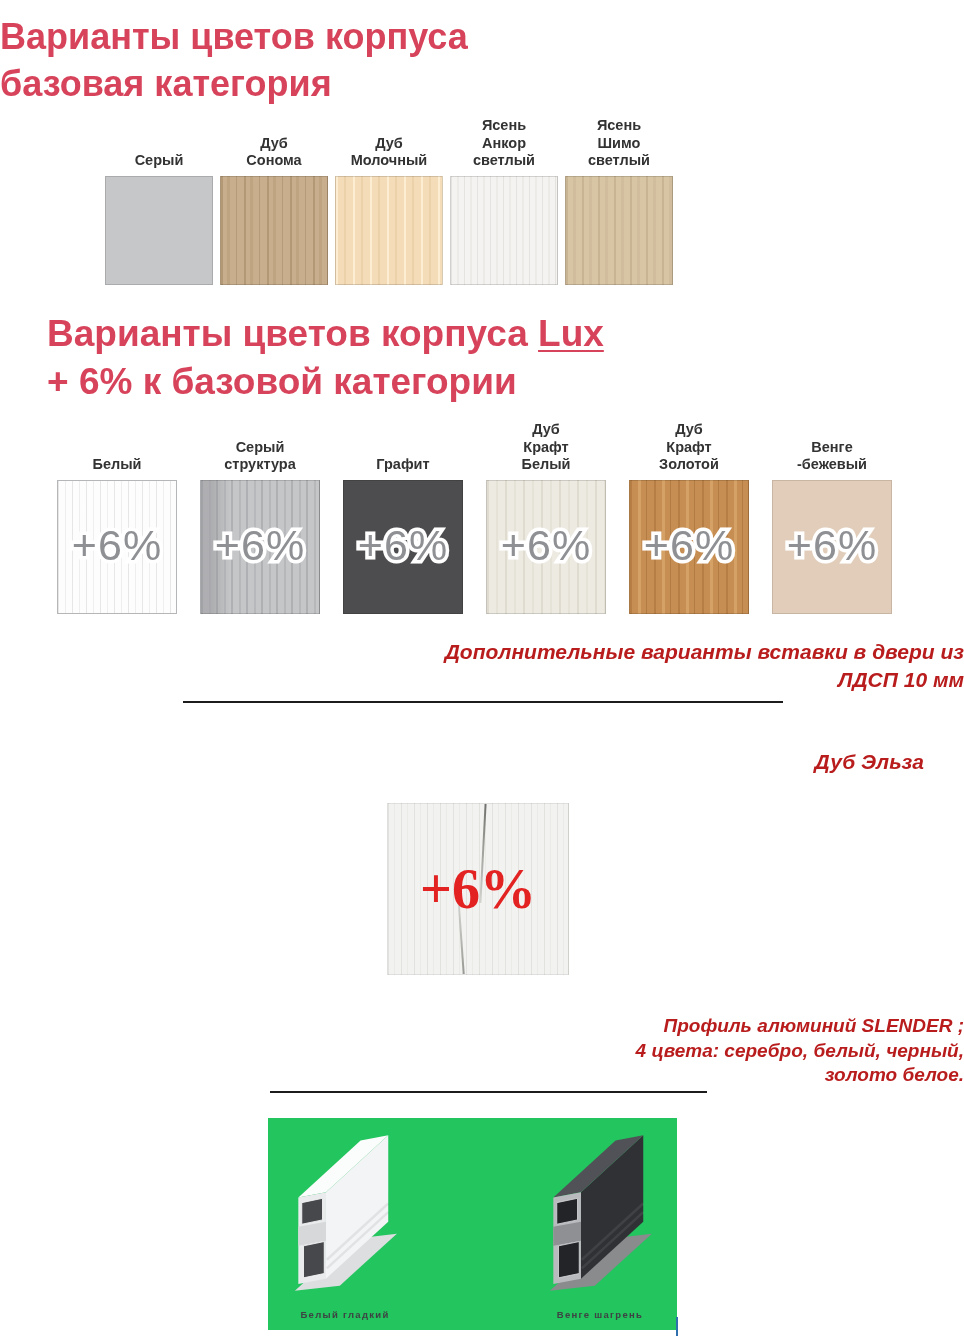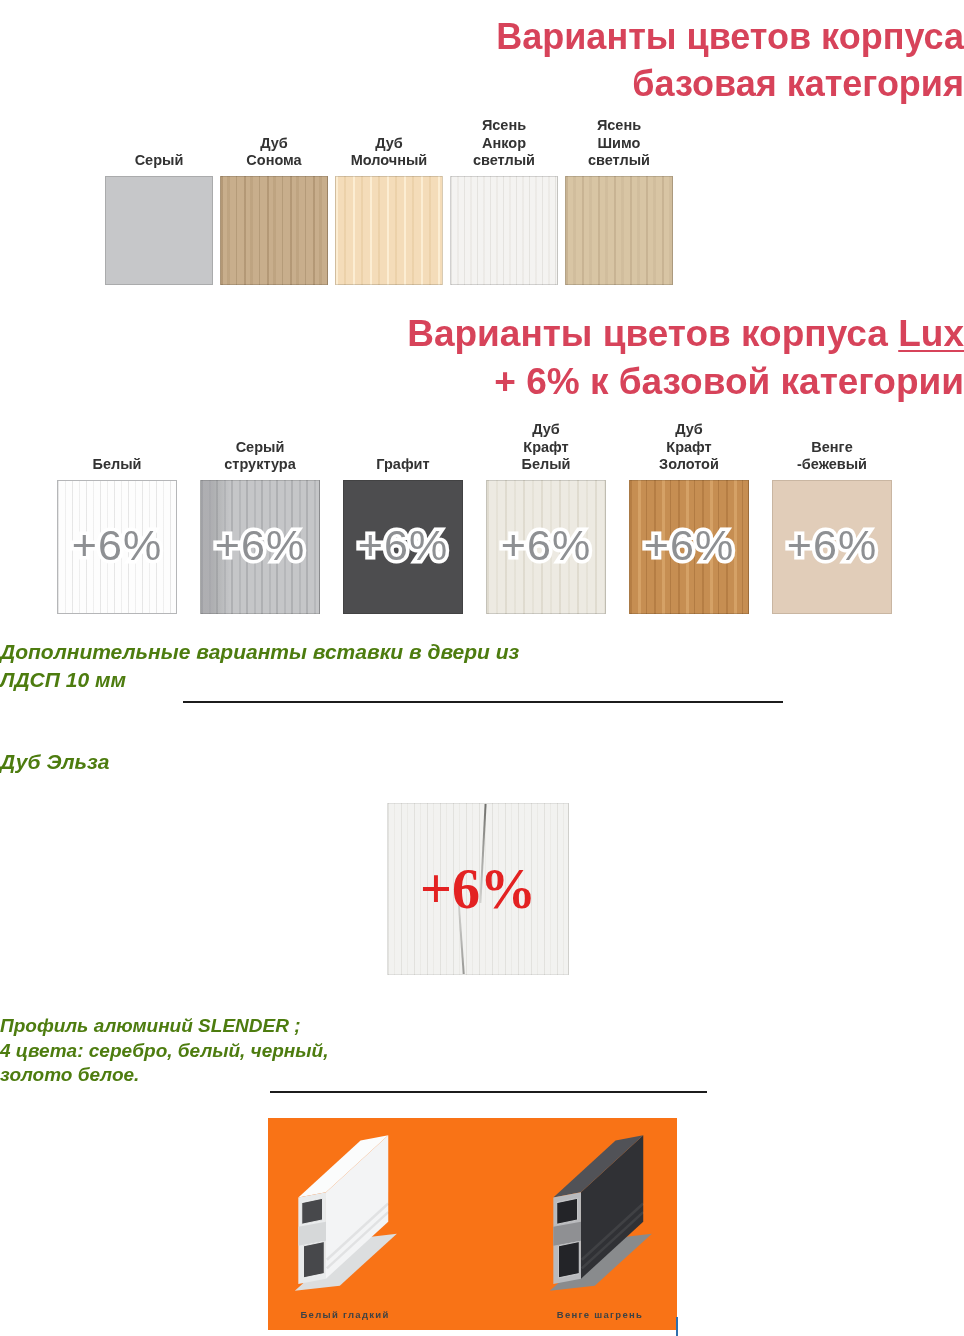--- a/index.html
+++ b/index.html
@@ -7,21 +7,21 @@
   body {
     position:relative;
     background:#ffffff;
     font-family:"Liberation Sans", sans-serif;
     overflow:hidden;
   }
 
   
   .red-title {
     position:absolute; left:0; width:100%;
-    text-align:right;
+    text-align:left;
     font-size:36px; font-weight:700; line-height:1.3;
     color:#d7435a;
   }
   .title-base { top:14px; }
   .title-lux  { top:310px; font-size:37px;padding-left:47px; }
   .lux-underline { text-decoration:underline; text-decoration-thickness:2px; text-underline-offset:4px; }
 
   
   .swatch-row { position:absolute; display:flex; }
   .row-base { left:105px; top:122px; gap:7px; }
@@ -108,22 +108,22 @@
     position:absolute; left:0; width:100%; top:50%;
     transform:translateY(-54%);
     text-align:center; font-size:43px; font-weight:400;
     color:#8e9093; letter-spacing:1px;
   }
   .plus-stroke { -webkit-text-stroke:7px #ffffff; color:#ffffff; }
 
   
   .italic-heading {
     position:absolute; left:0; width:100%;
-    text-align:left; white-space:pre-line;
-    font-style:italic; font-weight:700; color:#4d7c0f;
+    text-align:right; white-space:pre-line;
+    font-style:italic; font-weight:700; color:#b91c1c;
   }
   .insert-heading { top:638px; font-size:21px; line-height:1.33; }
   .rule { position:absolute; height:2px; background:#1c1c1c; }
   .rule-insert { top:701px; left:183px; width:600px; }
   .elsa-label { top:750px; width:924px; font-size:21px; }
   .elsa-swatch {
     position:absolute; left:387px; top:803px; width:182px; height:172px;
     background-color:#f2f2f0;
     background-image:
       repeating-linear-gradient(90deg, rgba(213,212,207,0.55) 0 1px, transparent 1px 6px,
@@ -138,21 +138,21 @@
     position:absolute; inset:0; display:flex; align-items:center; justify-content:center;
     font-family:"Liberation Serif", serif; font-weight:700;
     font-size:56px; color:#e32222;
   }
 
   
   .profile-heading { top:1014px; font-size:19px; line-height:1.3; }
   .rule-profile { top:1091px; left:270px; width:437px; }
   .profile-panel {
     position:absolute; left:268px; top:1118px; width:409px; height:212px;
-    background:#f97316;
+    background:#22c55e;
     display:flex; justify-content:space-between;
     padding:12px 14px 10px;
   }
   .profile-col { width:126px; display:flex; flex-direction:column; align-items:center; justify-content:space-between; }
   .profile-svg { width:112px; height:166px; }
   .profile-caption {
     font-size:9.5px; font-weight:700; letter-spacing:1.3px;
     color:#3e4244; white-space:nowrap;
   }
 

